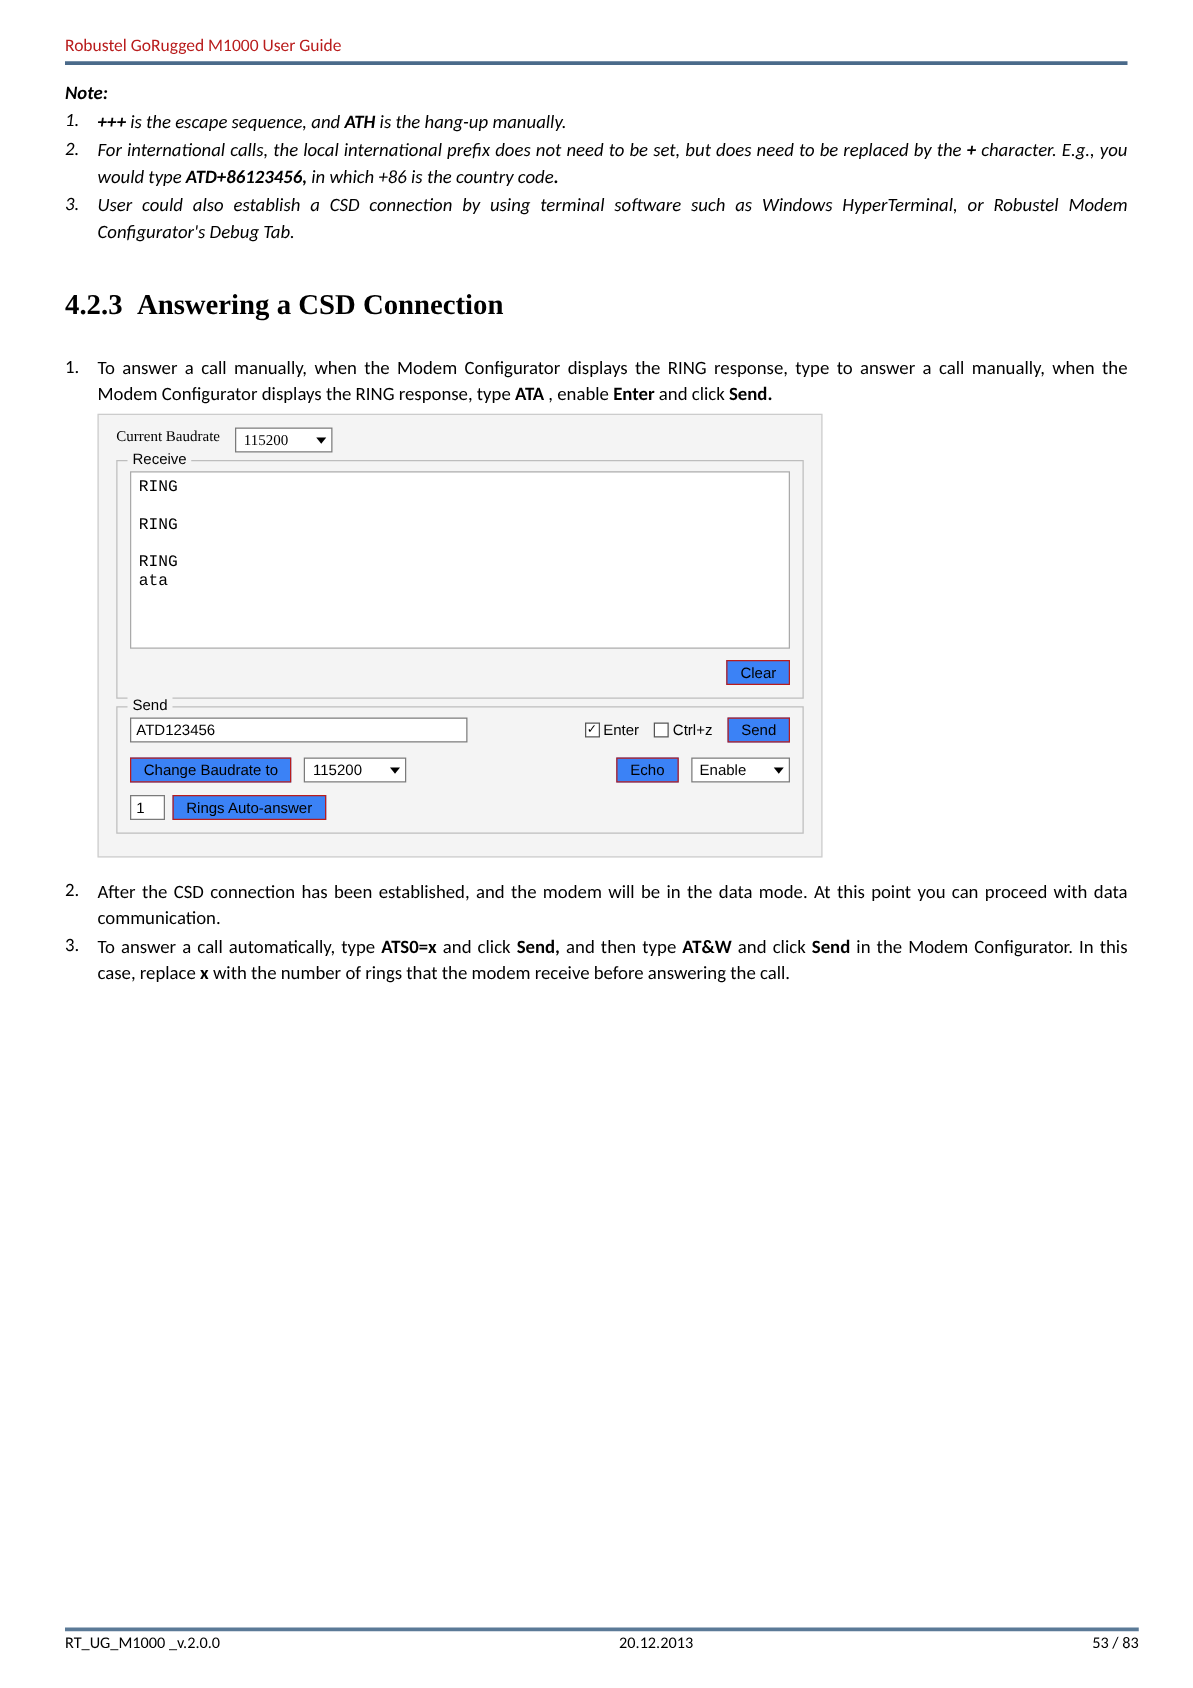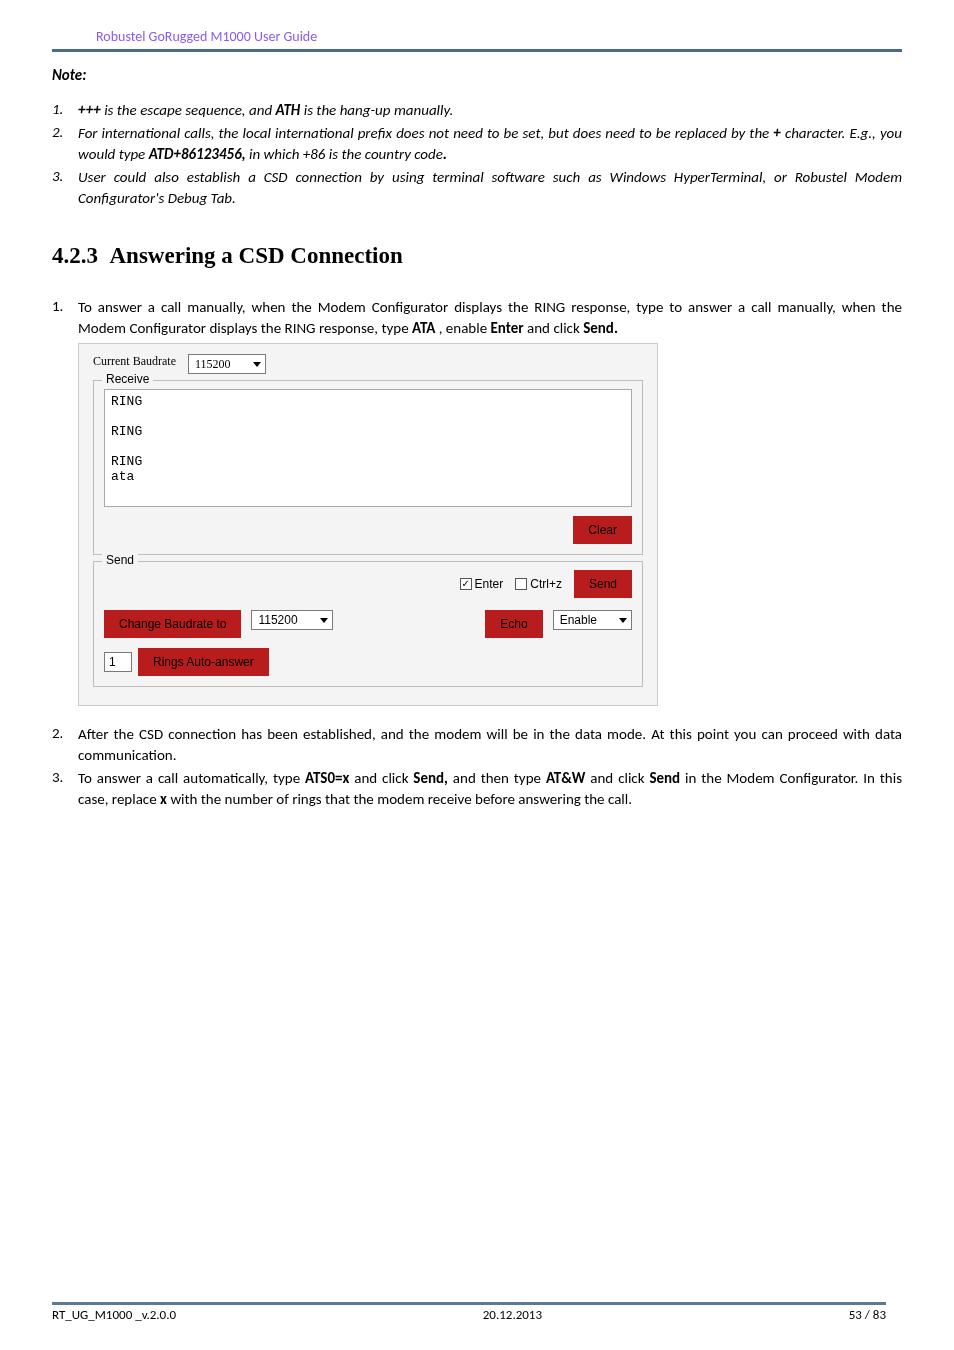--- a/index.html
+++ b/index.html
@@ -6,23 +6,23 @@
   body {
     width: 954px;
     height: 1350px;
     font-family: Calibri, Arial, sans-serif;
     font-size: 15px;
     color: #000;
     padding: 28px 52px 0 52px;
     position: relative;
     background: #fff;
   }
-  .header-title { font-size: 14px; color: #8b5cf6; margin-bottom: 4px; margin-left: 44px; }
+  .header-title { font-size: 14px; color: #b91c1c; margin-bottom: 4px; }
   .header-rule { border: none; border-top: 3px solid #4a6a8a; margin-bottom: 14px; }
-  .note-label { font-style: italic; font-weight: bold; margin-bottom: 16px; }
+  .note-label { font-style: italic; font-weight: bold; margin-bottom: 4px; }
   .note-list { list-style: none; padding-left: 0; }
   .note-list li { display: flex; font-style: italic; margin-bottom: 2px; text-align: justify; }
   .note-list .num { width: 26px; flex: 0 0 26px; }
   .note-list .txt { flex: 1; line-height: 1.4; }
   .note-list .b { font-weight: bold; }
   .section-heading { font-size: 23px; font-weight: bold; margin-top: 34px; margin-bottom: 28px; font-family: Liberation Serif, serif; }
   .body-list { list-style: none; padding-left: 0; }
   .body-list li { display: flex; margin-bottom: 2px; text-align: justify; }
   .body-list .num { width: 26px; flex: 0 0 26px; }
   .body-list .txt { flex: 1; line-height: 1.4; }
@@ -68,32 +68,32 @@
   .fieldset .legend {
     position: absolute;
     top: -9px; left: 8px;
     background: #f4f4f4;
     padding: 0 4px;
     font-size: 12px;
   }
   .receive-box {
     background: #fff;
     border: 1px solid #aaa;
-    height: 118px;
+    height: 142px;
     width: 100%;
     padding: 4px 6px;
     font-family: "Courier New", monospace;
     font-size: 13px;
     white-space: pre;
     overflow: hidden;
     display: inline-block;
   }
   .btn {
-    background: #b91c1c;
-    border: 5px solid #b91c1c;
+    background: #3b82f6;
+    border: 1px solid #b91c1c;
     padding: 2px 10px;
     font-size: 12px;
     display: inline-block;
     cursor: default;
   }
   .receive-row2 { text-align: right; margin-top: 6px; }
   .send-input {
     background: #fff;
     border: 1px solid #7a7a7a;
     height: 20px;
@@ -113,21 +113,21 @@
   .send-row3 { display: flex; align-items: center; gap: 6px; margin-top: 10px; }
   .small-input {
     background: #fff; border: 1px solid #7a7a7a; width: 28px; height: 20px;
     padding: 2px 4px; font-size: 12px;
   }
   .spacer-flex { flex: 1; }
 
   
   .footer {
     position: absolute;
-    left: 52px; right: 68px; bottom: 28px;
+    left: 52px; right: 43px; bottom: 28px;
     font-size: 13px;
   }
   .footer-rule { border: none; border-top: 3px solid #5b7a97; margin-bottom: 2px; }
   .footer-row { display: flex; justify-content: space-between; }
 </style>
 </head>
 <body>
 
 <div class="header-title">Robustel GoRugged M1000 User Guide</div>
 <hr class="header-rule">
@@ -185,20 +185,21 @@
 RING
 ata</span>
       <div class="receive-row2">
         <span class="btn">Clear</span>
       </div>
     </div>
 
     <div class="fieldset">
       <span class="legend">Send</span>
       <div class="send-row1">
+        <span class="send-input">ATD123456</span>
         <span class="spacer-flex"></span>
         <span class="cb">
           <span class="box">✓</span>
           <span>Enter</span>
         </span>
         <span class="cb">
           <span class="box"></span>
           <span>Ctrl+z</span>
         </span>
         <span class="btn">Send</span>

